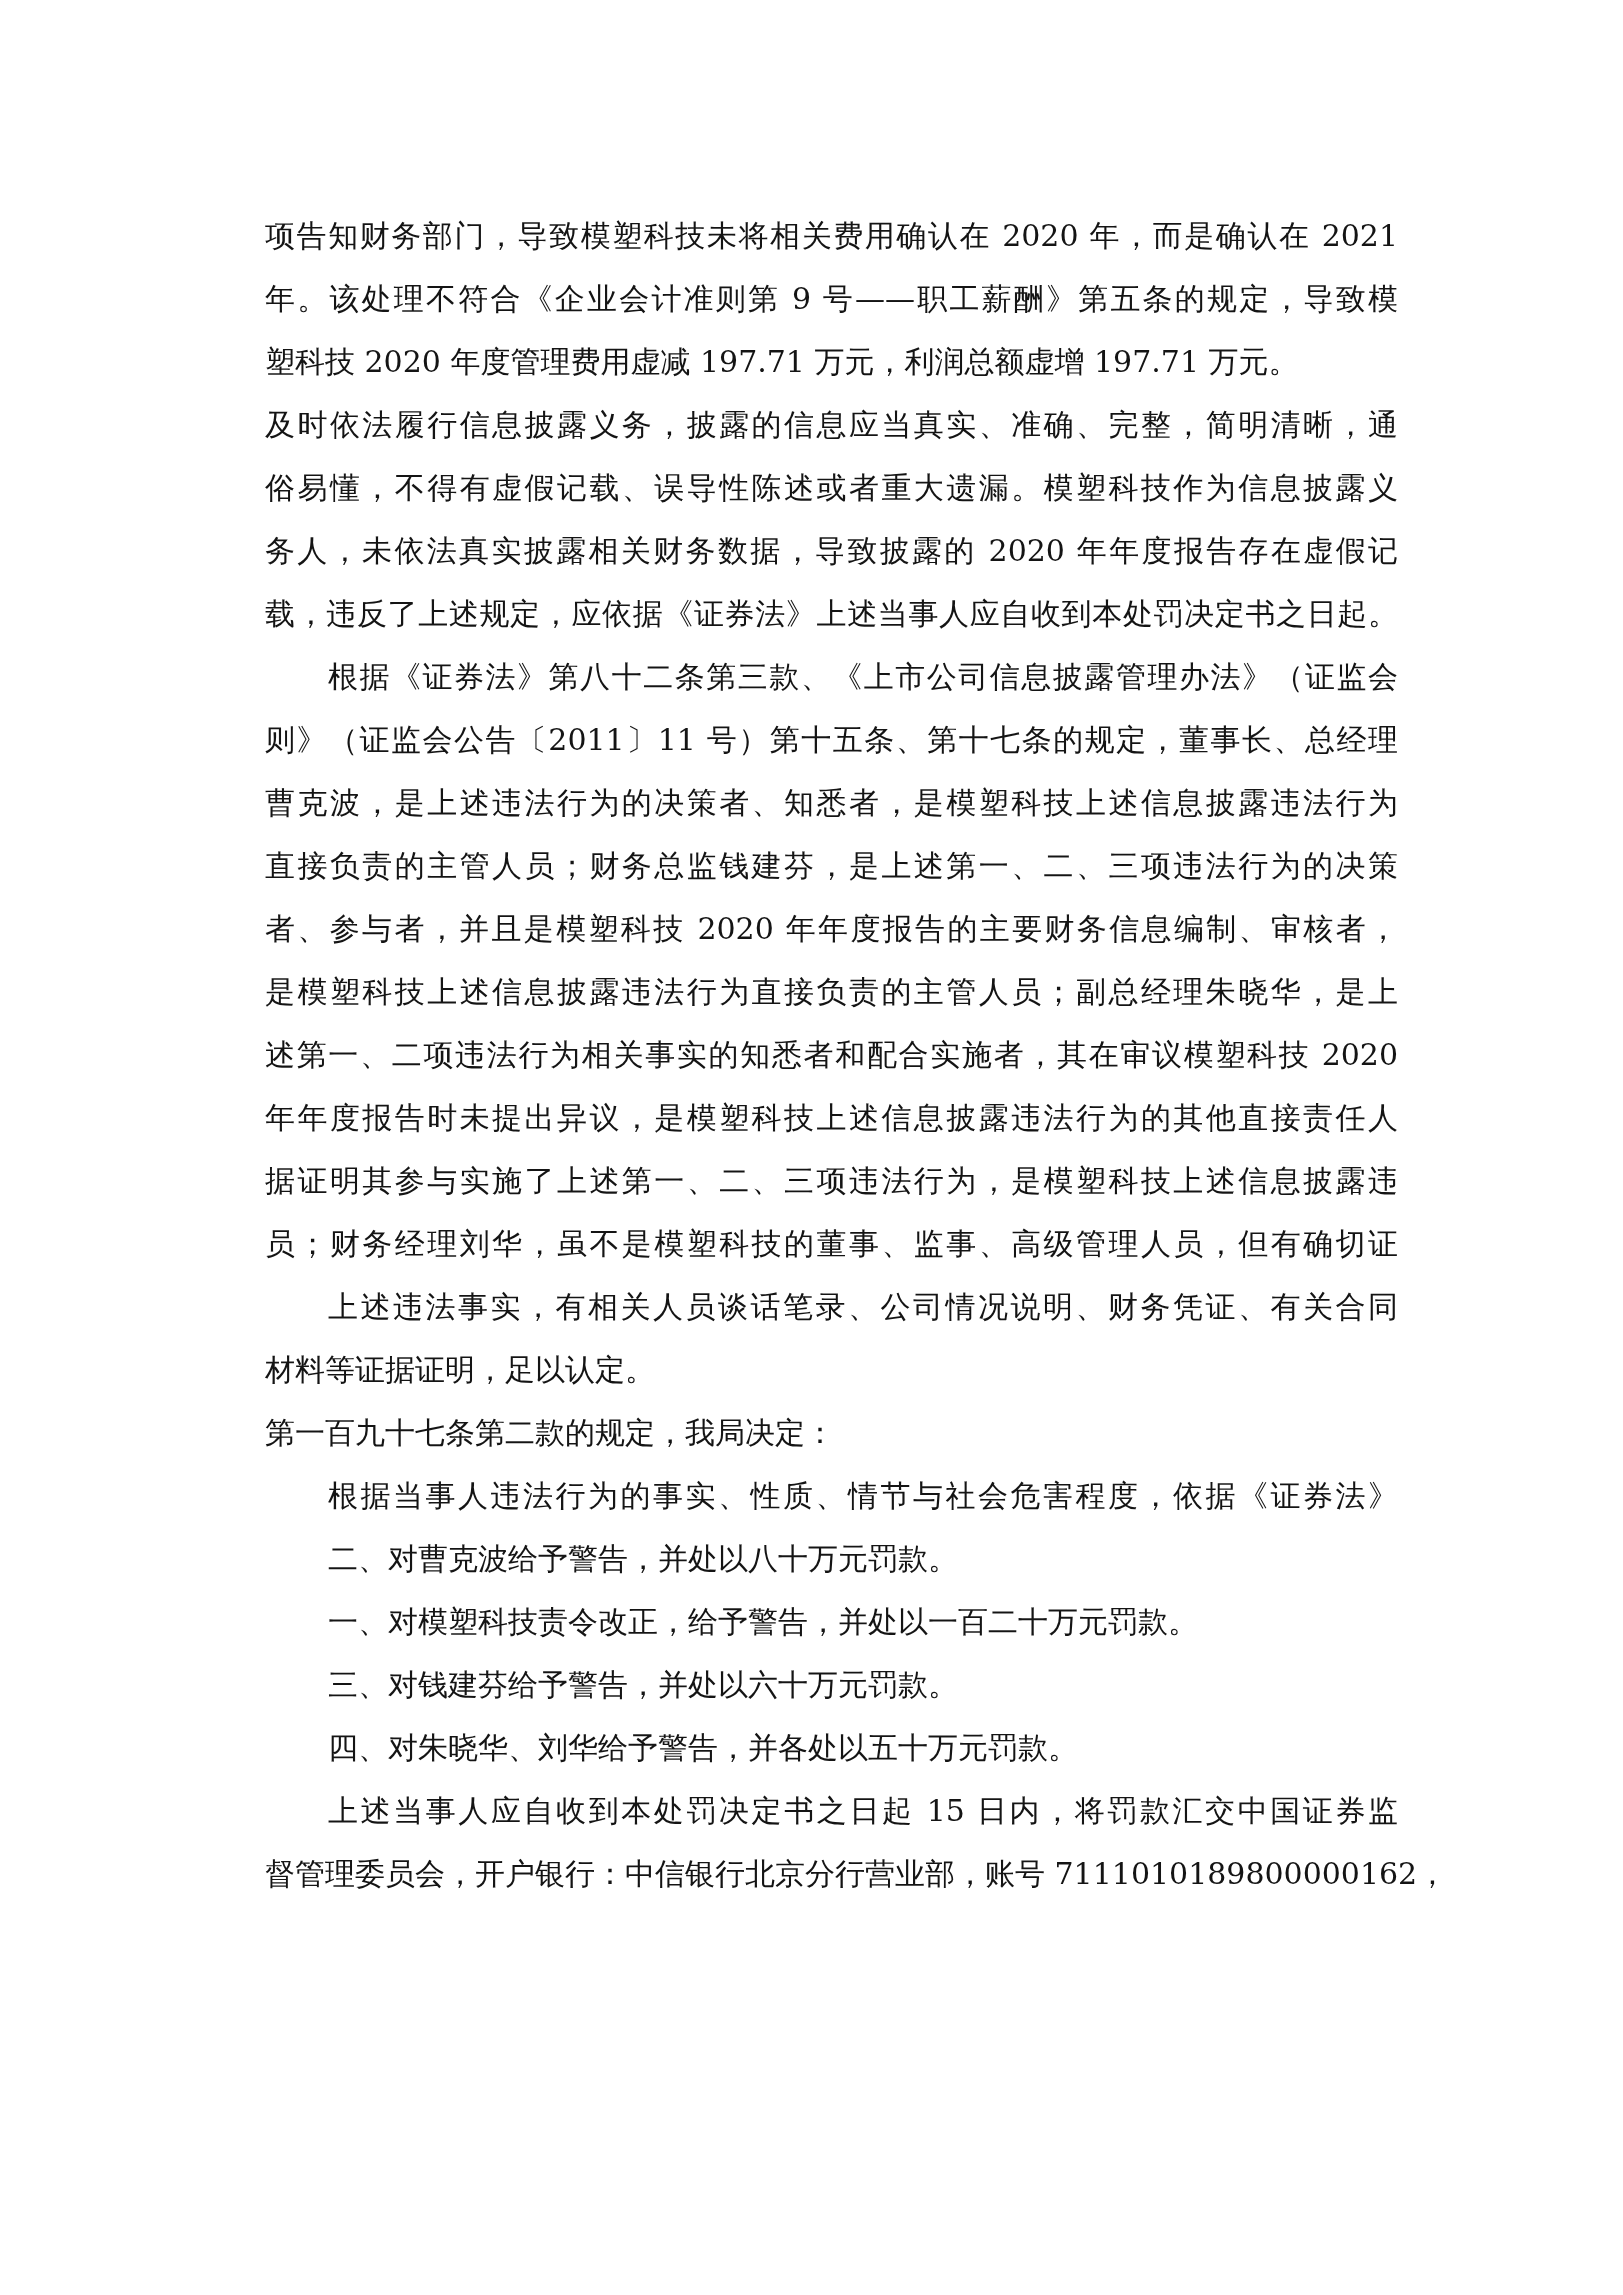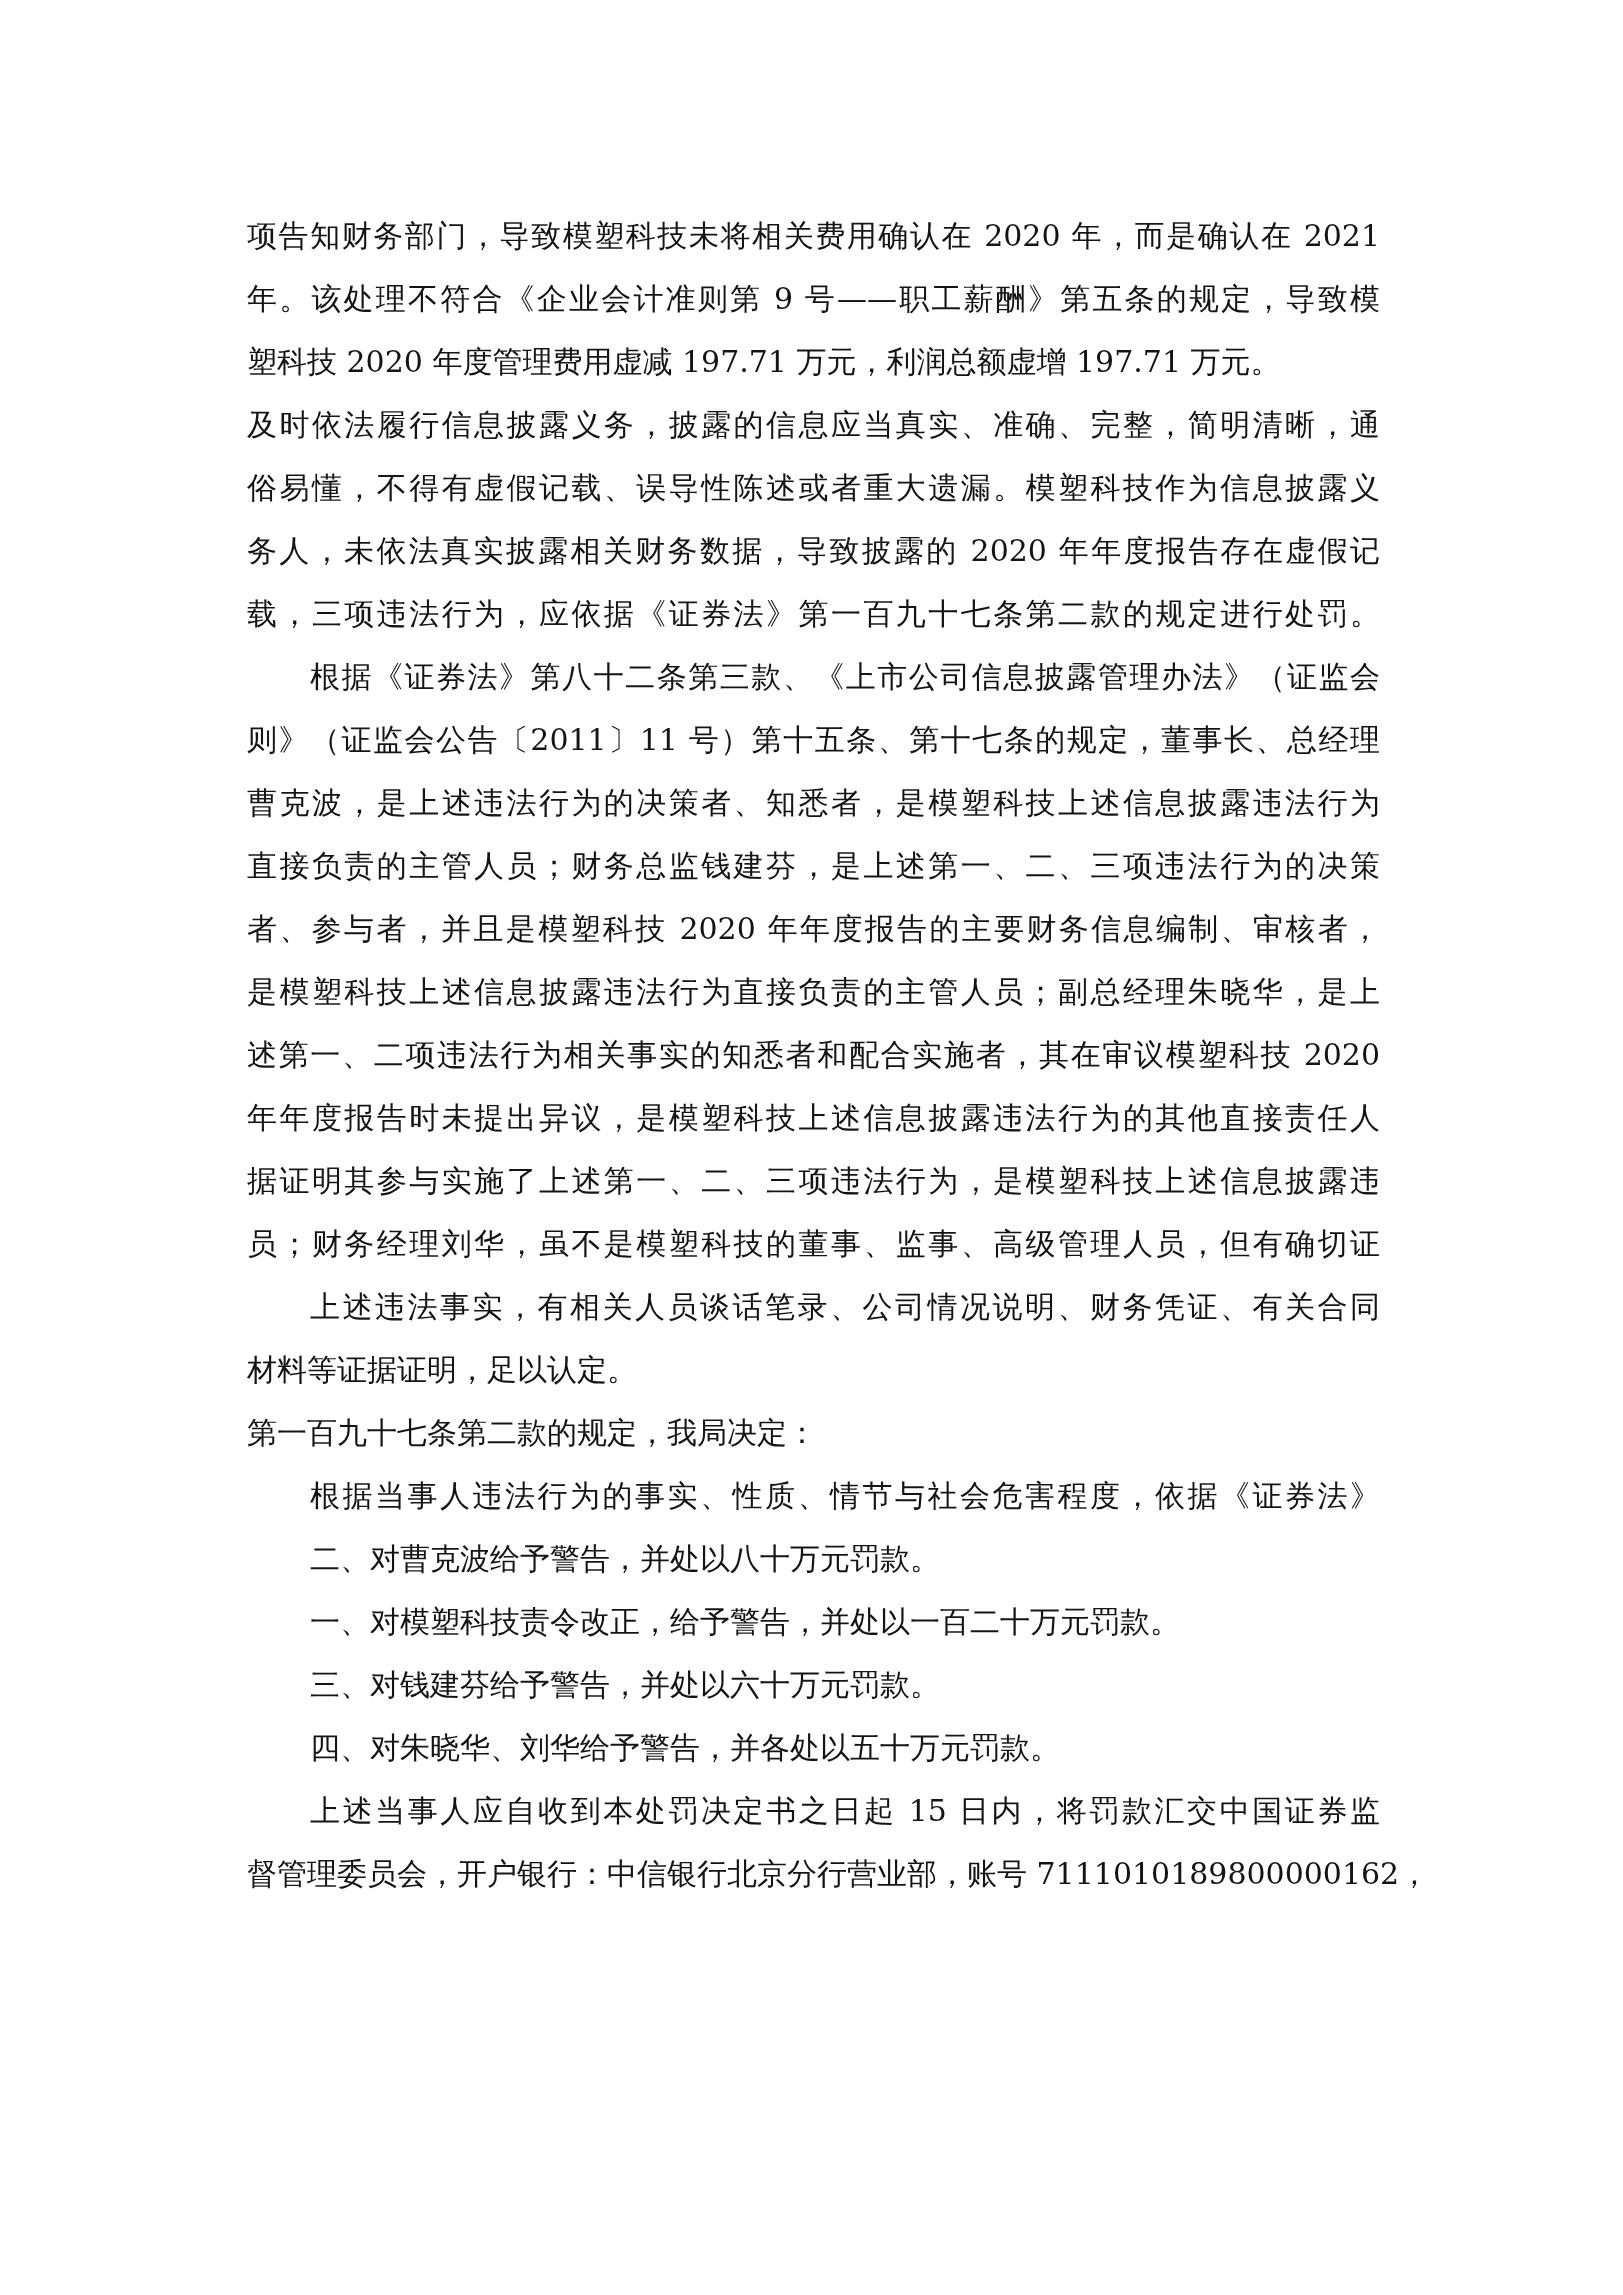--- a/index.html
+++ b/index.html
@@ -18,21 +18,21 @@
   .page {
     position: absolute;
     left: 0;
     top: 0;
     width: 1623px;
     height: 2295px;
     background: #ffffff;
   }
   .text-block {
     position: absolute;
-    left: 247px;
+    left: 265px;
     top: 204px;
     width: 1133px;
   }
   .line {
     height: 63px;
     line-height: 63px;
     font-size: 30px;
     white-space: nowrap;
     overflow: visible;
     text-align: justify;
@@ -50,21 +50,21 @@
 <body>
 
 <div class="page">
   <div class="text-block">
     <div class="line">项告知财务部门，导致模塑科技未将相关费用确认在 2020 年，而是确认在 2021</div>
     <div class="line">年。该处理不符合《企业会计准则第 9 号——职工薪酬》第五条的规定，导致模</div>
     <div class="line last">塑科技 2020 年度管理费用虚减 197.71 万元，利润总额虚增 197.71 万元。</div>
     <div class="line">及时依法履行信息披露义务，披露的信息应当真实、准确、完整，简明清晰，通</div>
     <div class="line">俗易懂，不得有虚假记载、误导性陈述或者重大遗漏。模塑科技作为信息披露义</div>
     <div class="line">务人，未依法真实披露相关财务数据，导致披露的 2020 年年度报告存在虚假记</div>
-    <div class="line">载，三项违法行为，应依据《证券法》第一百九十七条第二款的规定进行处罚。</div>
+    <div class="line">载，违反了上述规定，应依据《证券法》上述当事人应自收到本处罚决定书之日起。</div>
     <div class="line indent">根据《证券法》第八十二条第三款、《上市公司信息披露管理办法》（证监会</div>
     <div class="line">则》（证监会公告〔2011〕11 号）第十五条、第十七条的规定，董事长、总经理</div>
     <div class="line">曹克波，是上述违法行为的决策者、知悉者，是模塑科技上述信息披露违法行为</div>
     <div class="line">直接负责的主管人员；财务总监钱建芬，是上述第一、二、三项违法行为的决策</div>
     <div class="line">者、参与者，并且是模塑科技 2020 年年度报告的主要财务信息编制、审核者，</div>
     <div class="line">是模塑科技上述信息披露违法行为直接负责的主管人员；副总经理朱晓华，是上</div>
     <div class="line">述第一、二项违法行为相关事实的知悉者和配合实施者，其在审议模塑科技 2020</div>
     <div class="line">年年度报告时未提出异议，是模塑科技上述信息披露违法行为的其他直接责任人</div>
     <div class="line">据证明其参与实施了上述第一、二、三项违法行为，是模塑科技上述信息披露违</div>
     <div class="line">员；财务经理刘华，虽不是模塑科技的董事、监事、高级管理人员，但有确切证</div>

